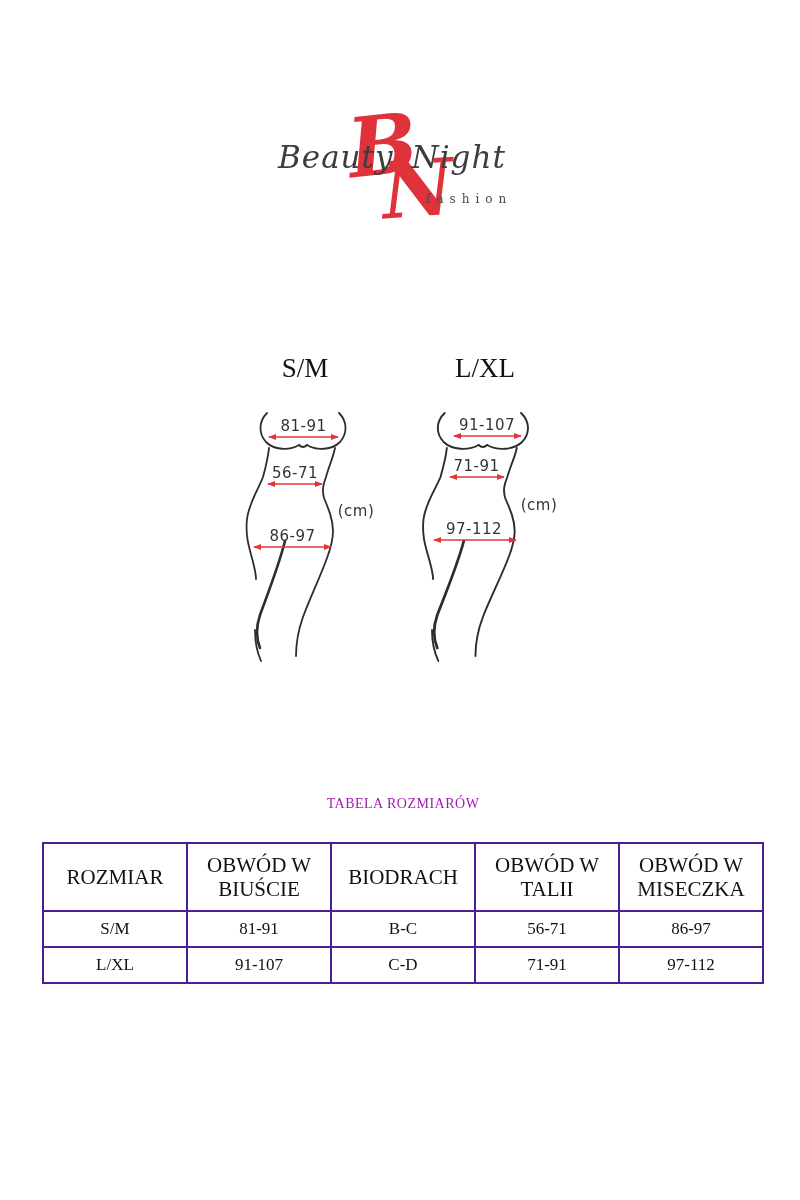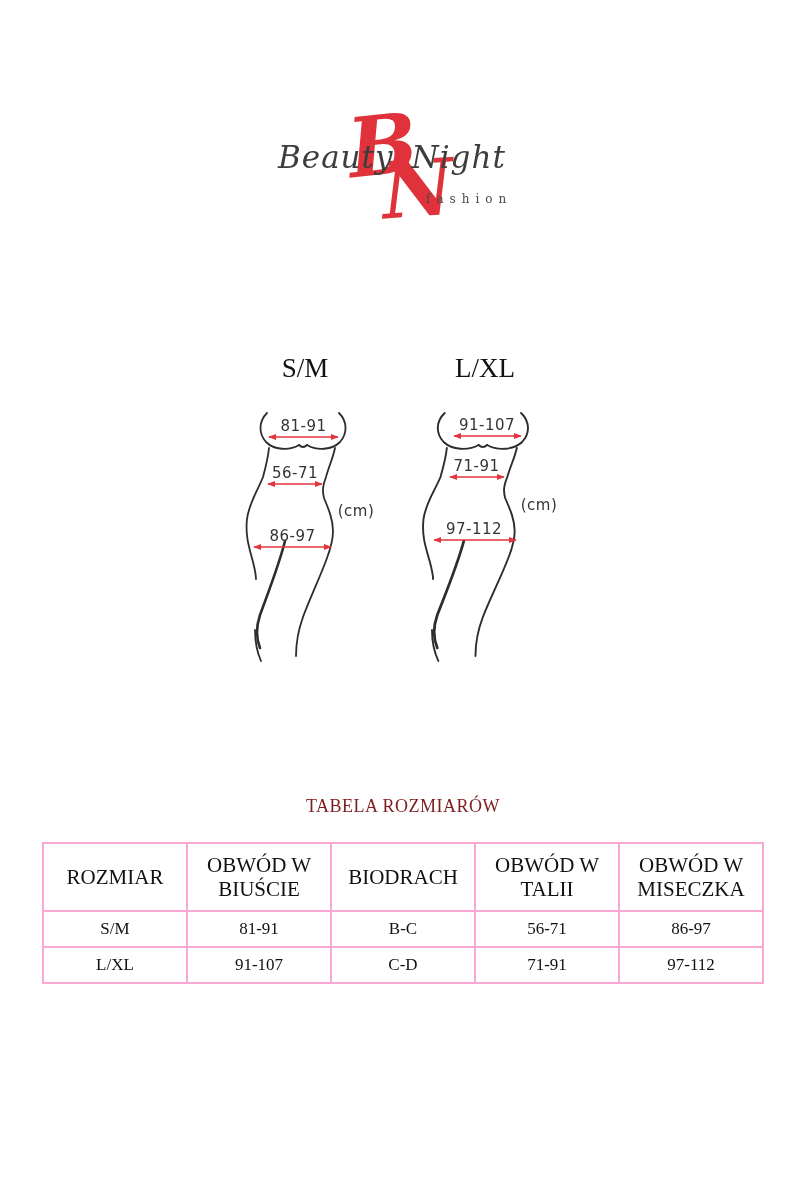--- a/index.html
+++ b/index.html
@@ -44,24 +44,24 @@
   .lxl-waist{left:38px;top:57px;width:57px;}
   .lxl-hips {left:22px;top:120px;width:84px;}
   .lxl-unit {left:107px;top:96px;width:44px;}
 
   .torso{stroke:#2d2d2d;stroke-width:1.8;fill:none;stroke-linecap:round;}
   .torso-bold{stroke:#2d2d2d;stroke-width:2.6;fill:none;stroke-linecap:round;}
   .mline{stroke:#e2343b;stroke-width:1.6;}
 
   
   .table-title{position:absolute;left:42px;top:796px;width:722px;text-align:center;
-    font-size:18px;color:#7f1d1d;letter-spacing:0.5px;}
+    font-size:14px;color:#a21caf;letter-spacing:0.5px;}
   table.size{position:absolute;left:42px;top:842px;width:722px;border-collapse:collapse;
     table-layout:fixed;}
-  table.size th, table.size td{border:2px solid #f9a8d4;text-align:center;vertical-align:middle;
+  table.size th, table.size td{border:2px solid #4c1d95;text-align:center;vertical-align:middle;
     padding:0 4px;}
   table.size th{height:66px;font-weight:normal;font-size:21px;line-height:1.15;color:#111;}
   table.size td{height:34px;font-size:17px;color:#111;}
 </style>
 </head>
 <body>
 
 <div class="page">
 
   <svg width="0" height="0" style="position:absolute" aria-hidden="true">

